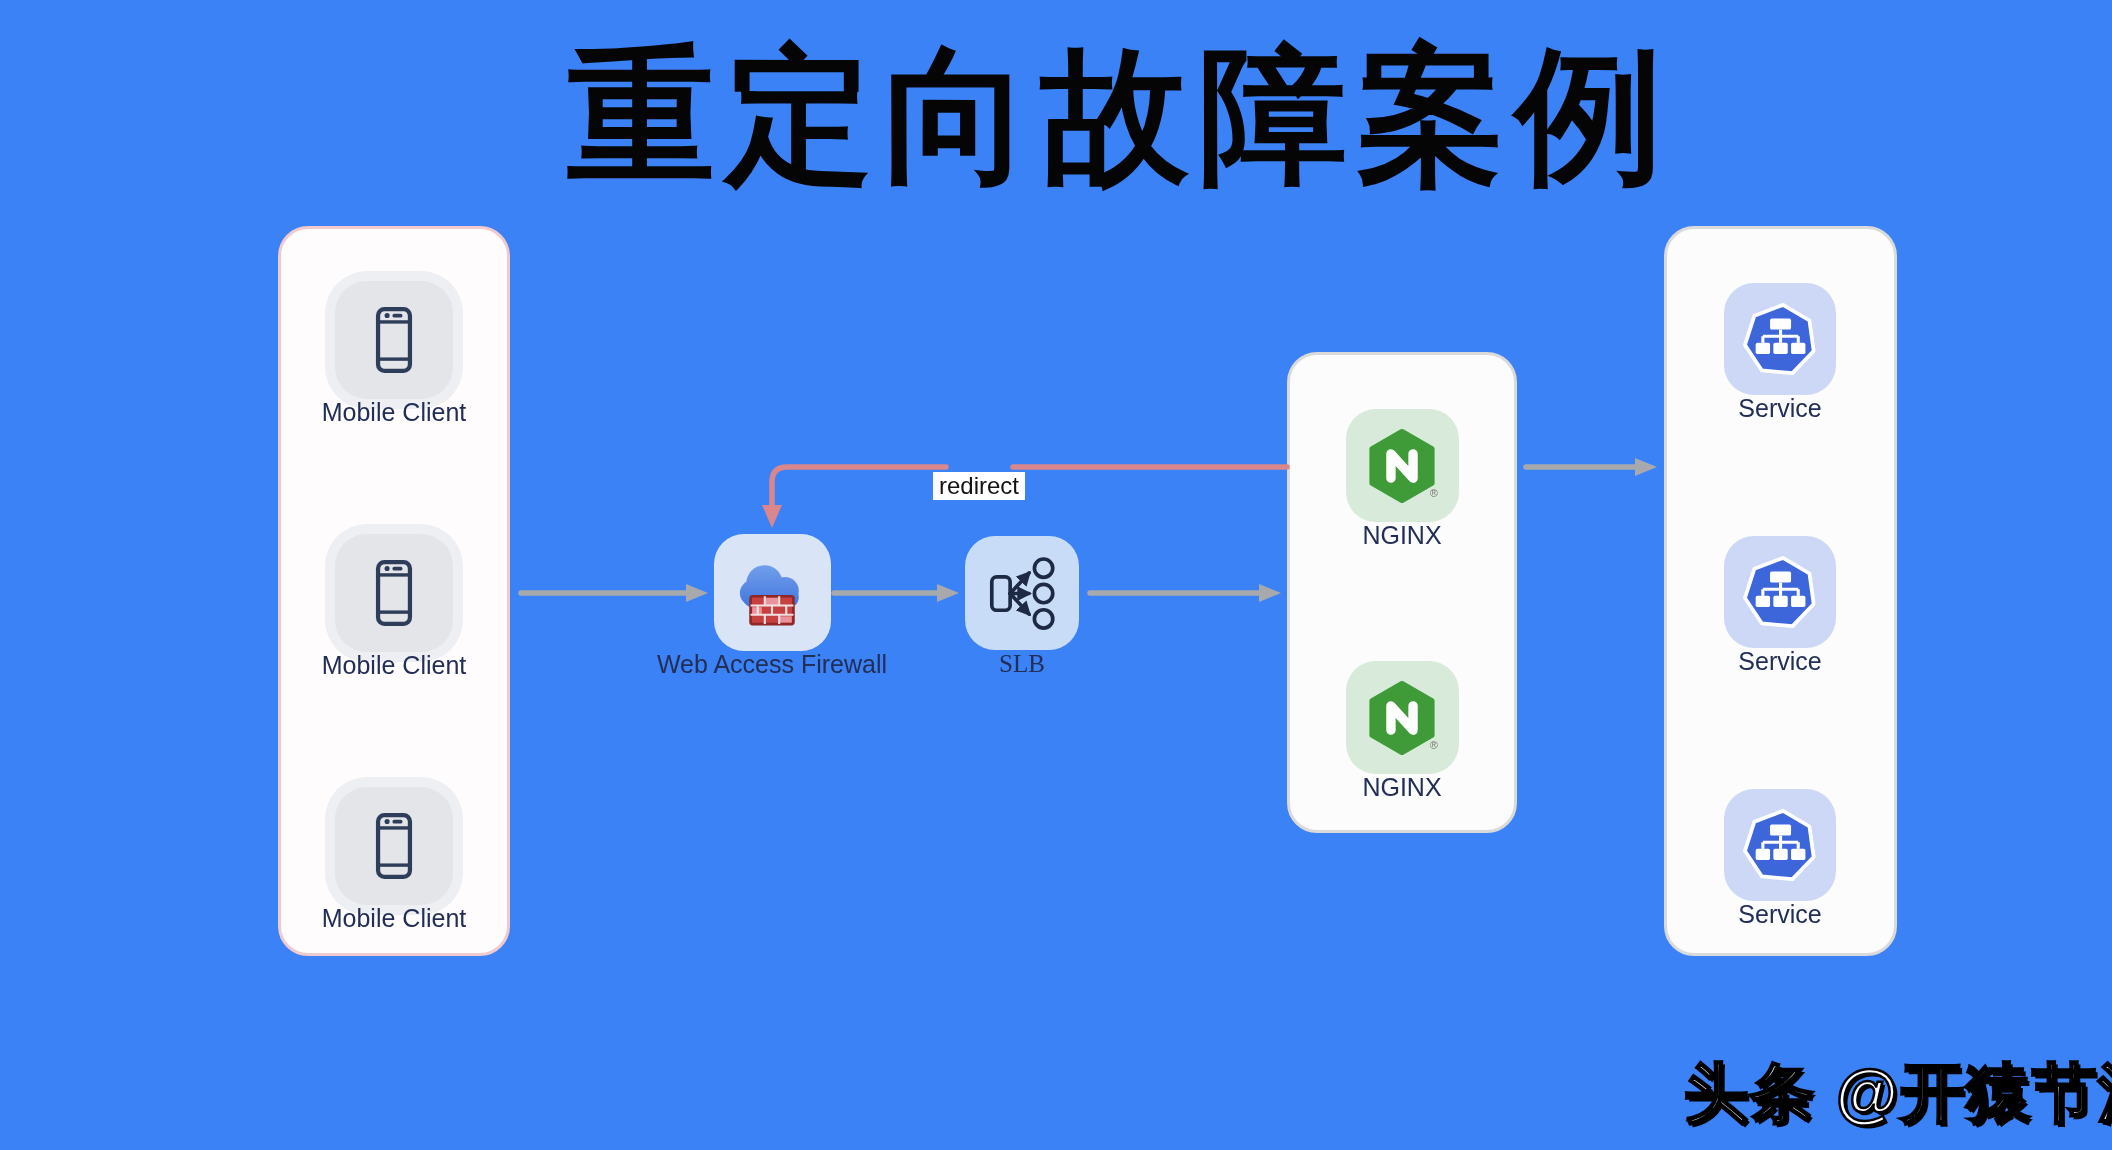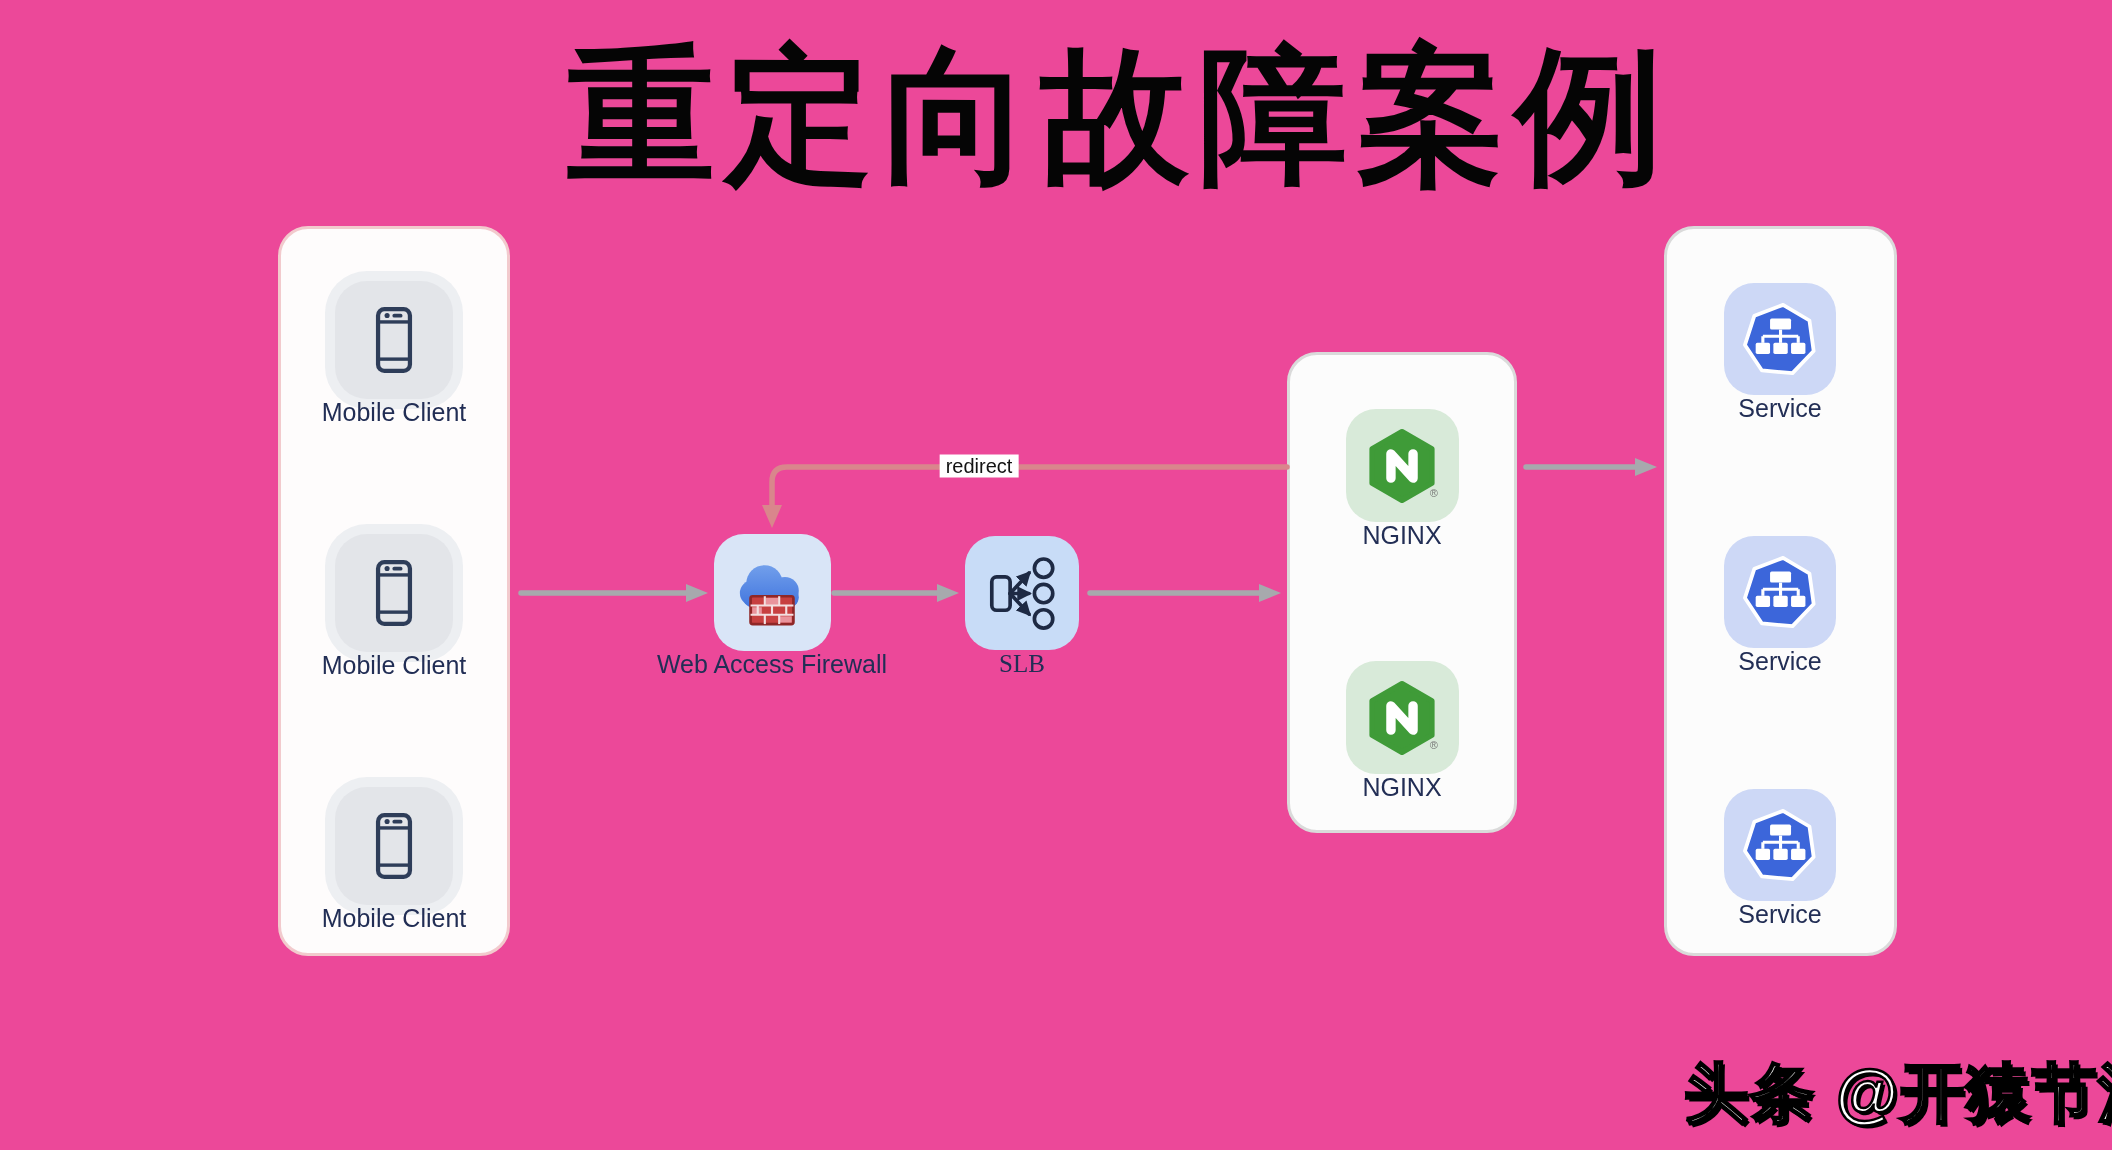--- a/index.html
+++ b/index.html
@@ -1,20 +1,20 @@
 <!DOCTYPE html>
 <html><head>
 <meta charset="utf-8">
 <style>
   html, body { margin: 0; padding: 0; background: #ffffff; }
   .canvas {
     position: relative;
     width: 2112px;
     height: 1150px;
-    background: #ec4899;
+    background: #3b82f6;
     overflow: hidden;
     font-family: "Liberation Sans", sans-serif;
   }
 
   .page-title {
     position: absolute;
     top: 18px;
     left: 1120px;
     transform: translateX(-50%);
     font-size: 148px;
@@ -91,23 +91,23 @@
 
   .edges-svg {
     position: absolute;
     left: 0; top: 0;
     width: 2112px; height: 1150px;
     pointer-events: none;
   }
 
   .redirect-label {
     position: absolute;
-    left: 979px; top: 466px;
+    left: 979px; top: 486px;
     transform: translate(-50%, -50%);
-    font-size: 20px;
+    font-size: 24px;
     color: #131313;
     background: #ffffff;
     padding: 0 6px;
     white-space: nowrap;
   }
 
   .watermark {
     position: absolute;
     left: 1684px; top: 1050px;
     font-size: 64px;

